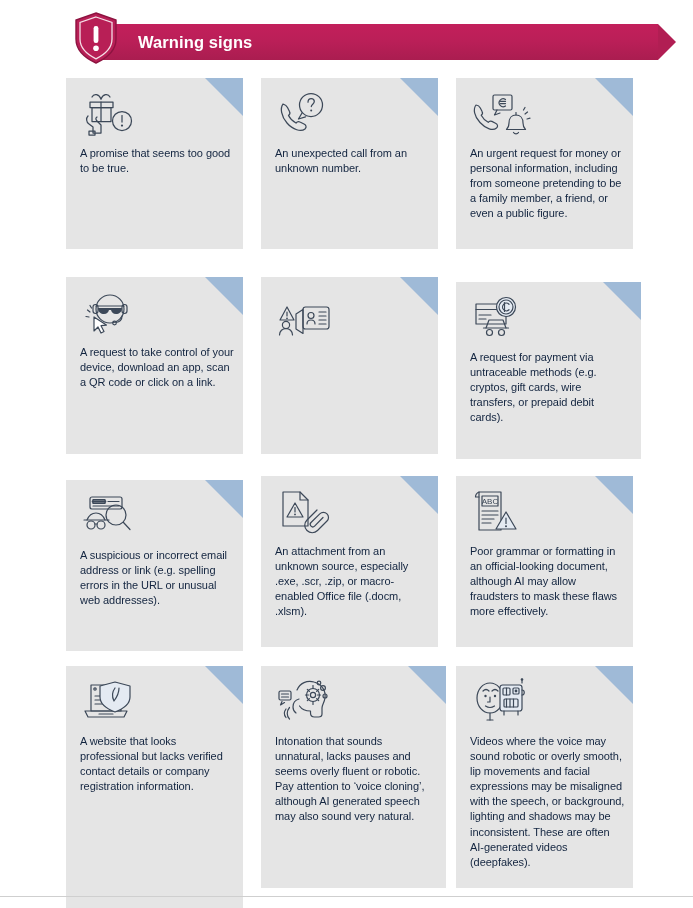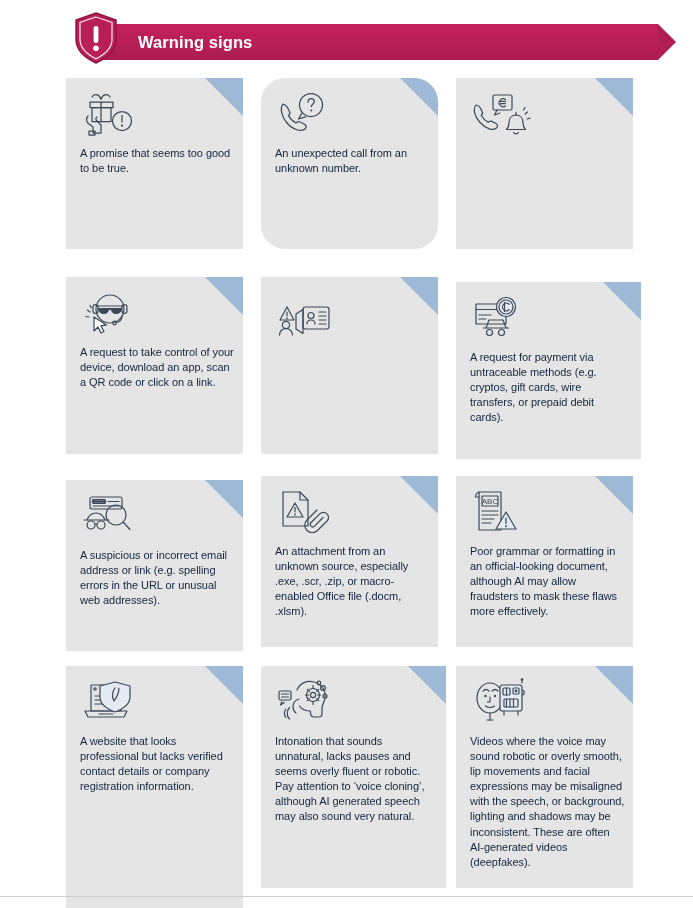--- a/index.html
+++ b/index.html
@@ -144,21 +144,21 @@
           <path d="M8 26 c-2 2 -2 6 1 8 l4 3 v6 h8 v-8 l-4 -4 c-1.5 -1.5 -1.5 -3 0 -4"></path>
           <rect x="9" y="41" width="6" height="4"></rect>
           <circle cx="42" cy="31" r="9.5"></circle>
           <path d="M42 25.5 V32"></path>
             <circle cx="42" cy="35.6" r="1.1" fill="#3c4858" stroke="none"></circle>
         </svg>
       </div>
       <div class="card-text">A promise that seems too good to be true.</div>
     </div>
 
-    <div class="card c1" style="top:0;height:171px;border-radius:24px;">
+    <div class="card c1" style="top:0;height:171px;">
       <div class="fold"></div>
       <div class="card-icon">
         <svg viewBox="0 0 62 48" width="62" height="48" fill="none" stroke="#3c4858" stroke-width="1.25" stroke-linecap="round" stroke-linejoin="round">
           <path d="M8 14 c-3 4 -2 12 4 19 c6 7 14 9 18 6 c2 -2 1 -4 -1 -5 l-4 -2 c-1.5 -.8 -3 -.3 -4 1 c-3 -1.5 -6 -4.5 -7.5 -7.5 c1.3 -1 1.8 -2.5 1 -4 l-2 -4 c-1 -2 -3 -3 -4.5 -3.5z"></path>
           <circle cx="36" cy="15" r="11.5"></circle>
           <path d="M27 23 l-3.5 6 7 -2.2"></path>
           <path d="M33 12.2 c0 -2.2 1.5 -3.6 3.2 -3.6 c1.8 0 3.1 1.2 3.1 3 c0 2.6 -3 2.6 -3 5"></path>
           <circle cx="36.2" cy="20.5" r="1" fill="#3c4858" stroke="none"></circle>
         </svg>
       </div>
@@ -176,20 +176,21 @@
             <path d="M30.5 11.3 h5"></path>
             <path d="M30.5 13.6 h5"></path>
           <path d="M39 33 c0 -5 3 -8 7 -8 c4 0 7 3 7 8 c0 4 1.5 5.5 2.5 6.5 h-19 c1 -1 2.5 -2.5 2.5 -6.5z"></path>
           <path d="M43.5 42.5 a3 3 0 0 0 5 0"></path>
           <path d="M46 25 v-2.5"></path>
           <path d="M55 24 l2.5 -2"></path>
             <path d="M57 29 l3 -.8"></path>
             <path d="M53.5 20 l1.5 -2.5"></path>
         </svg>
       </div>
+      <div class="card-text">An urgent request for money or personal information, including from someone pretending to be a family member, a friend, or even a public figure.</div>
     </div>
   </div>
 
   <div class="row" style="height:199px;">
 
     <div class="card c0" style="top:0;height:177px;">
       <div class="fold"></div>
       <div class="card-icon">
         <svg viewBox="0 0 62 48" width="62" height="48" fill="none" stroke="#3c4858" stroke-width="1.2" stroke-linecap="round" stroke-linejoin="round">
           <circle cx="30" cy="20" r="14"></circle>

